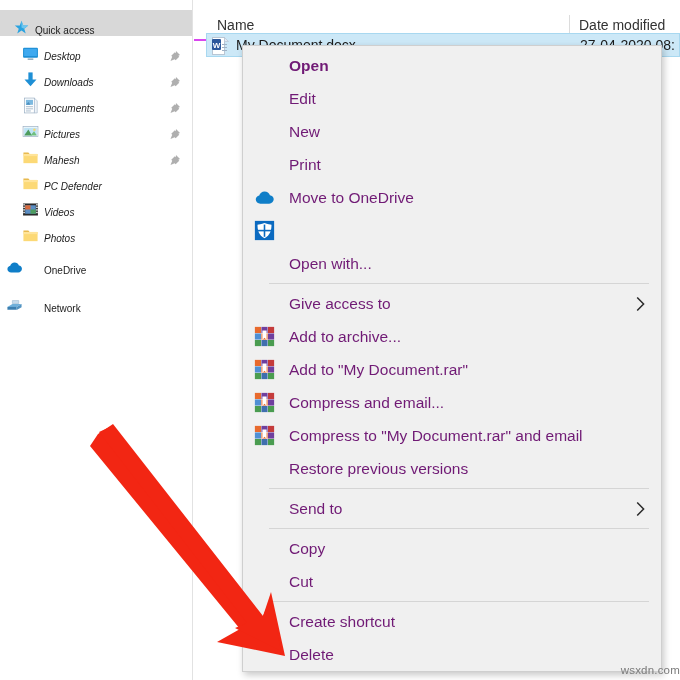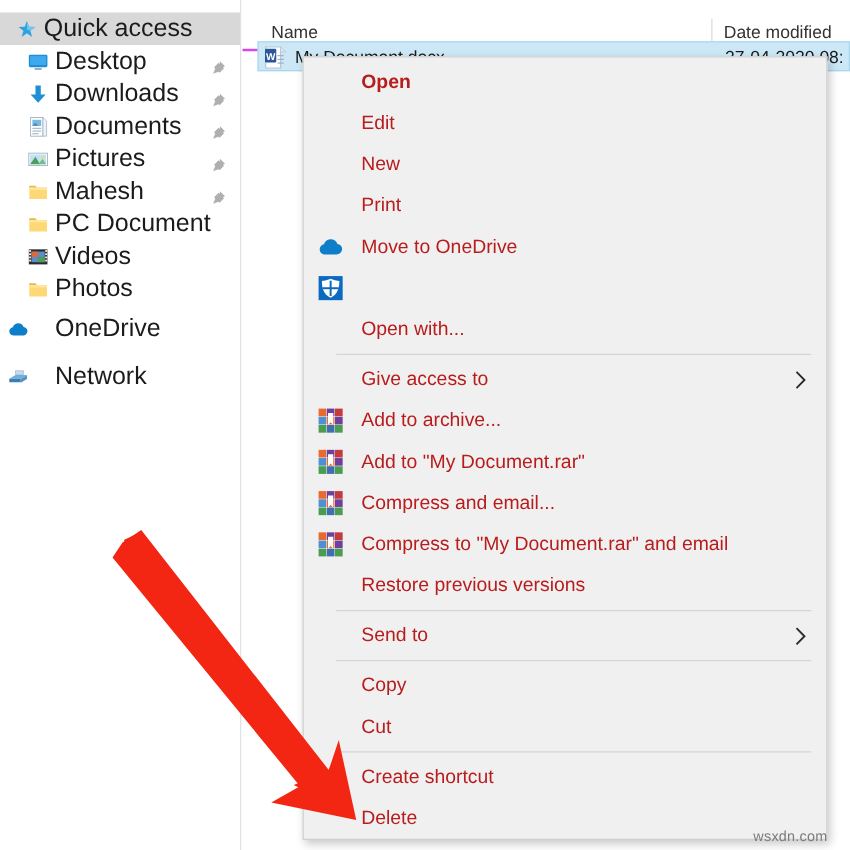--- a/index.html
+++ b/index.html
@@ -26,27 +26,27 @@
     width: 193px;
     height: 680px;
     background: #ffffff;
     border-right: 1px solid #e2e2e2;
   }
 
   .nav-row {
     position: relative;
     height: 26px;
     display: flex;
-    align-items: center;
-    font-size: 20px;
+    align-items: flex-end;
+    font-size: 10px;
     color: #1b1b1b;
     white-space: nowrap;
   }
   .nav-row.group { padding-left: 35px; }
-  .nav-row.child { padding-left: 44px; }
+  .nav-row.child { padding-left: 44px; font-style: italic; }
   .nav-row.root  { padding-left: 44px; }
 
   .nav-row.selected { background: #d8d8d8; }
 
   .nav-icon {
     position: absolute;
     width: 17px; height: 17px;
     display: block;
   }
   .nav-row.group .nav-icon { left: 13px; }
@@ -137,21 +137,21 @@
   }
 
   .menu-item {
     position: relative;
     height: 33px;
     display: flex;
     align-items: center;
     padding-left: 46px;
     padding-right: 10px;
     font-size: 15.5px;
-    color: #b91c1c;
+    color: #701a75;
     white-space: nowrap;
   }
   .menu-item.bold { font-weight: bold; }
 
   .menu-icon {
     position: absolute;
     left: 11px;
     width: 21px; height: 21px;
     display: block;
   }
@@ -175,21 +175,21 @@
     position: absolute;
     left: 85px; top: 420px;
     width: 230px; height: 250px;
     z-index: 40;
     pointer-events: none;
   }
 
   
   #watermark {
     position: absolute;
-    right: 18px;
+    right: 0;
     bottom: 4px;
     font-size: 11.5px;
     color: #7b7b7b;
     letter-spacing: .2px;
     z-index: 50;
   }
 </style>
 </head>
 <body>
 
@@ -269,21 +269,21 @@
     <path d="M14 2 L22 10 L18.6 11.4 L20.5 13.3 L13.3 20.5 L11.4 18.6 L3 22 L6.4 13.6
     L4.5 11.7 L11.7 4.5 L13.6 6.4 Z" fill="#6e6e6e"></path>
           </svg></span>
      </div>
       <div class="nav-row child">
        <span class="nav-icon"><svg width="17" height="17" viewBox="0 0 24 24">
             <path d="M2 5 L9 5 L11 7.5 L2 7.5 Z" fill="#e8b84b"></path>
                  <path d="M2 7 L22 7 L22 20 L2 20 Z" fill="#fcd976"></path>
                  <path d="M2 7 L22 7 L22 10 L2 10 Z" fill="#ffe49a"></path>
           </svg></span>
-       <span class="nav-label">PC Document</span>
+       <span class="nav-label">PC Defender</span>
 
      </div>
       <div class="nav-row child">
        <span class="nav-icon"><svg width="17" height="17" viewBox="0 0 24 24">
             <rect x="1.5" y="3.5" width="21" height="17" fill="#2b2b2b"></rect>
                  <rect x="4.5" y="6" width="15" height="12" fill="#5b8ec4"></rect>
                  <rect x="4.5" y="6" width="7.5" height="6" fill="#d86a3c"></rect>
                  <rect x="12" y="12" width="7.5" height="6" fill="#4d9c5e"></rect>
                  <g fill="#efefef">
                    <rect x="1.8" y="4.4" width="2.2" height="2"></rect>

